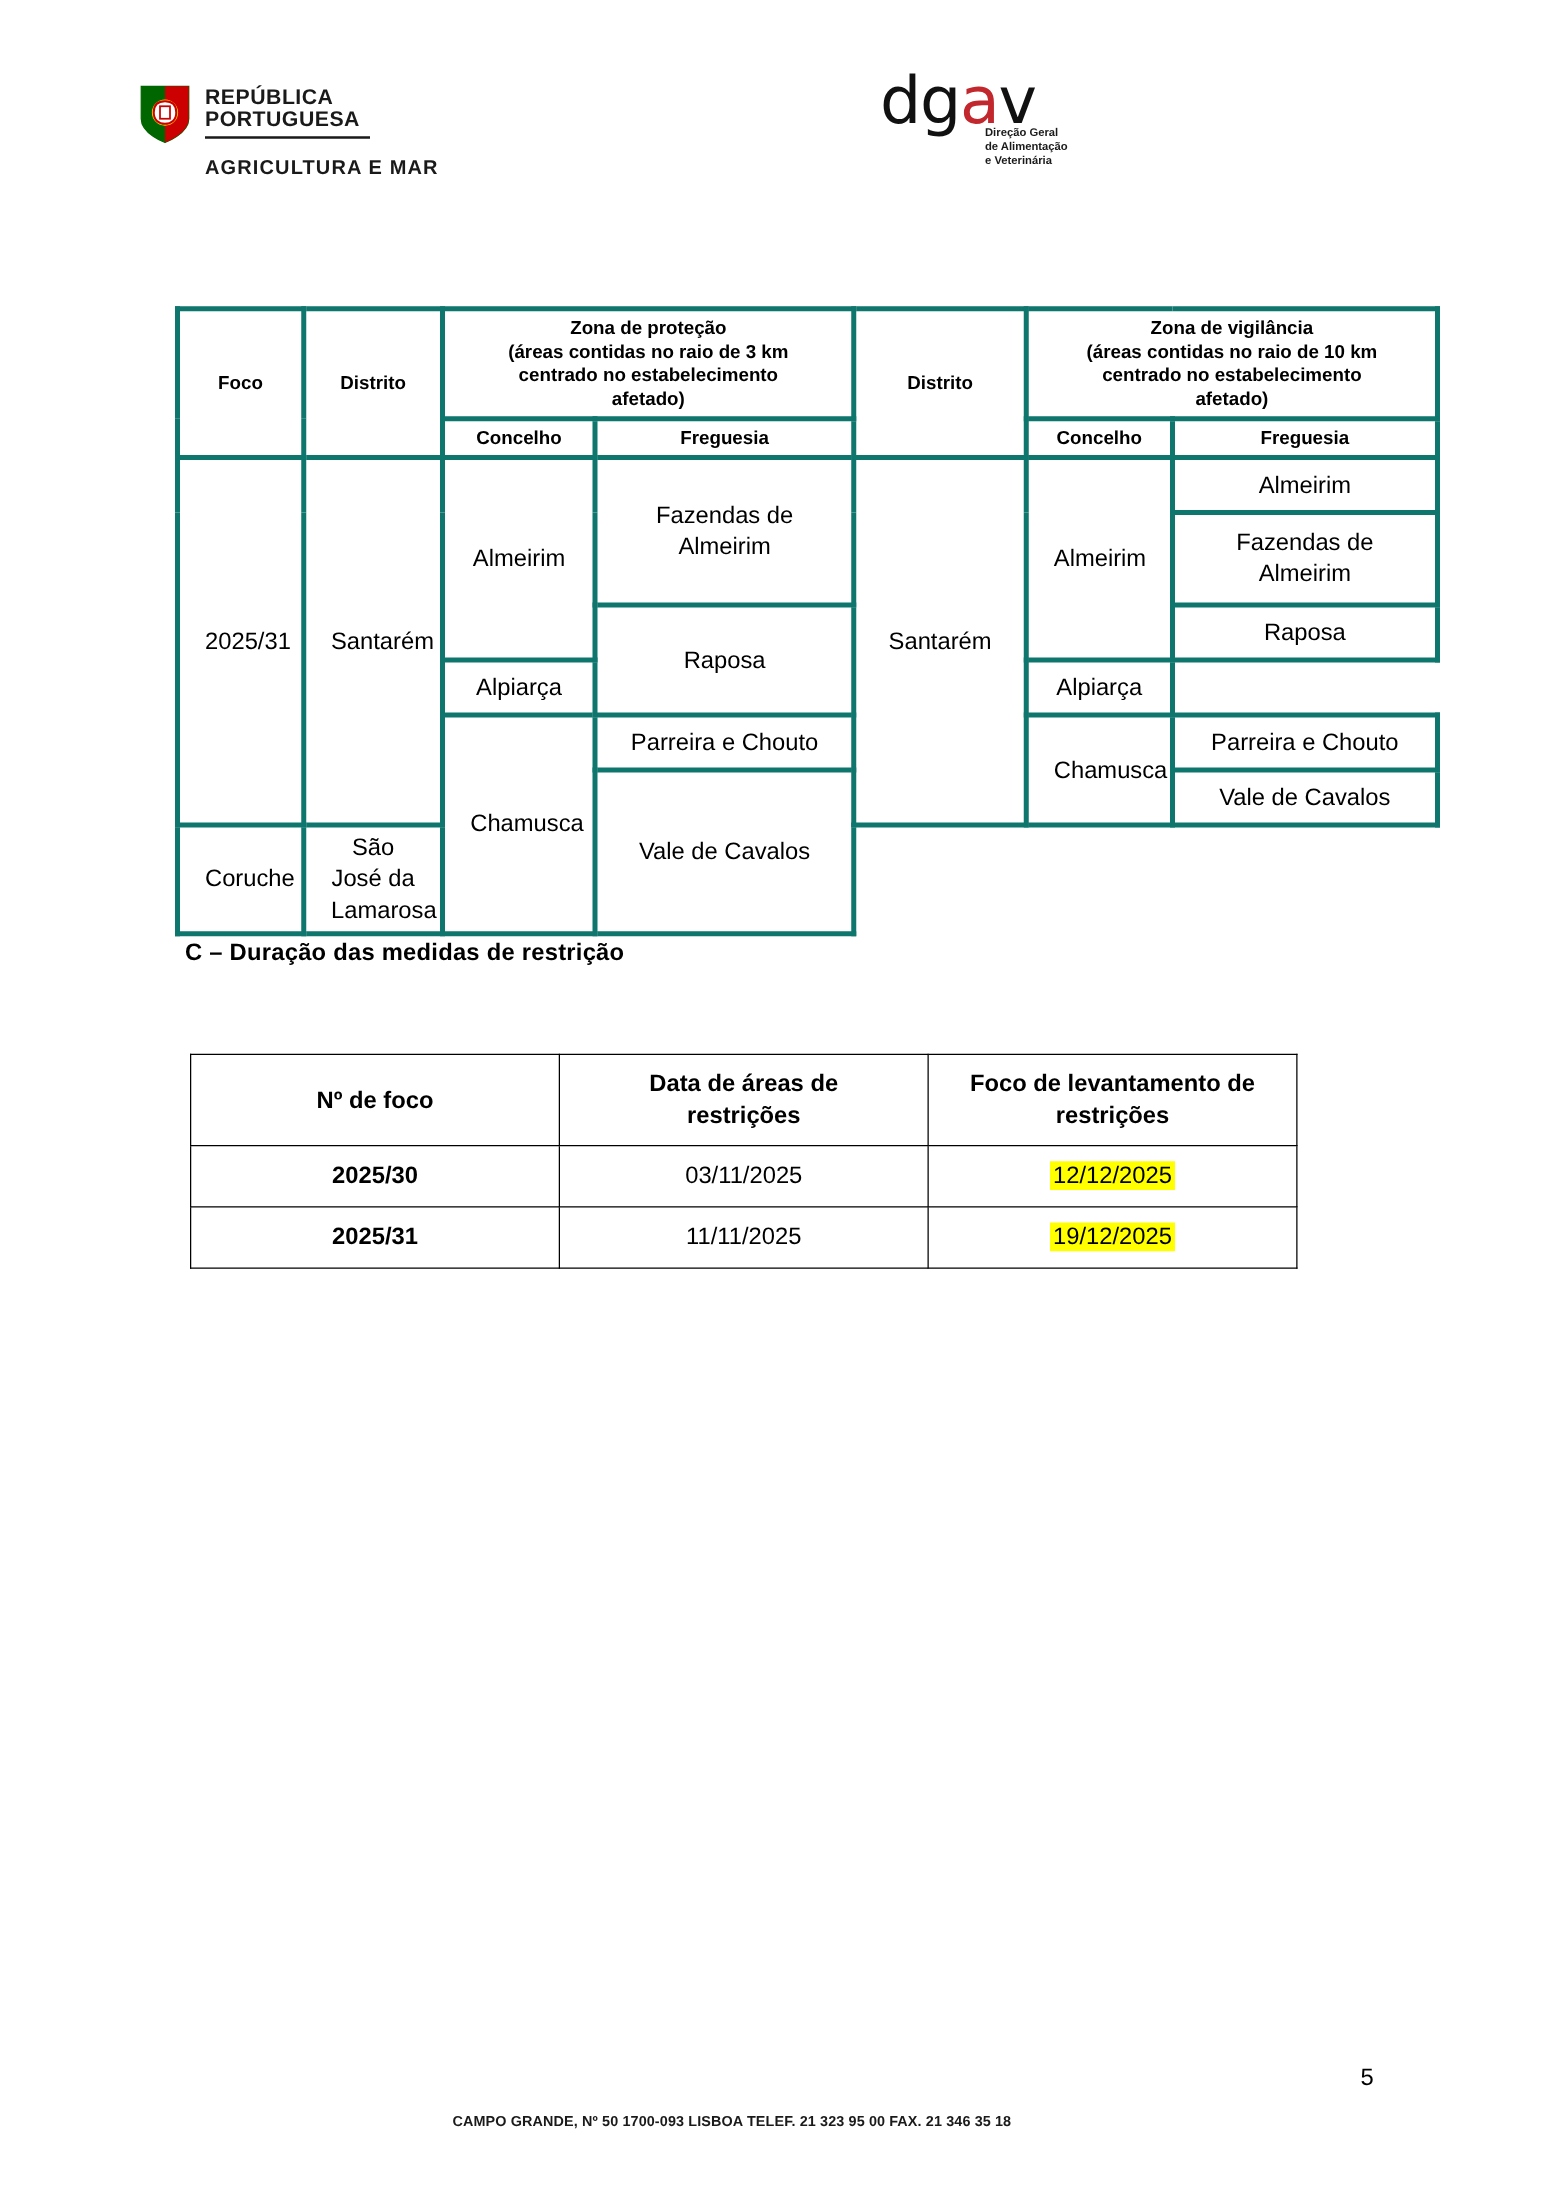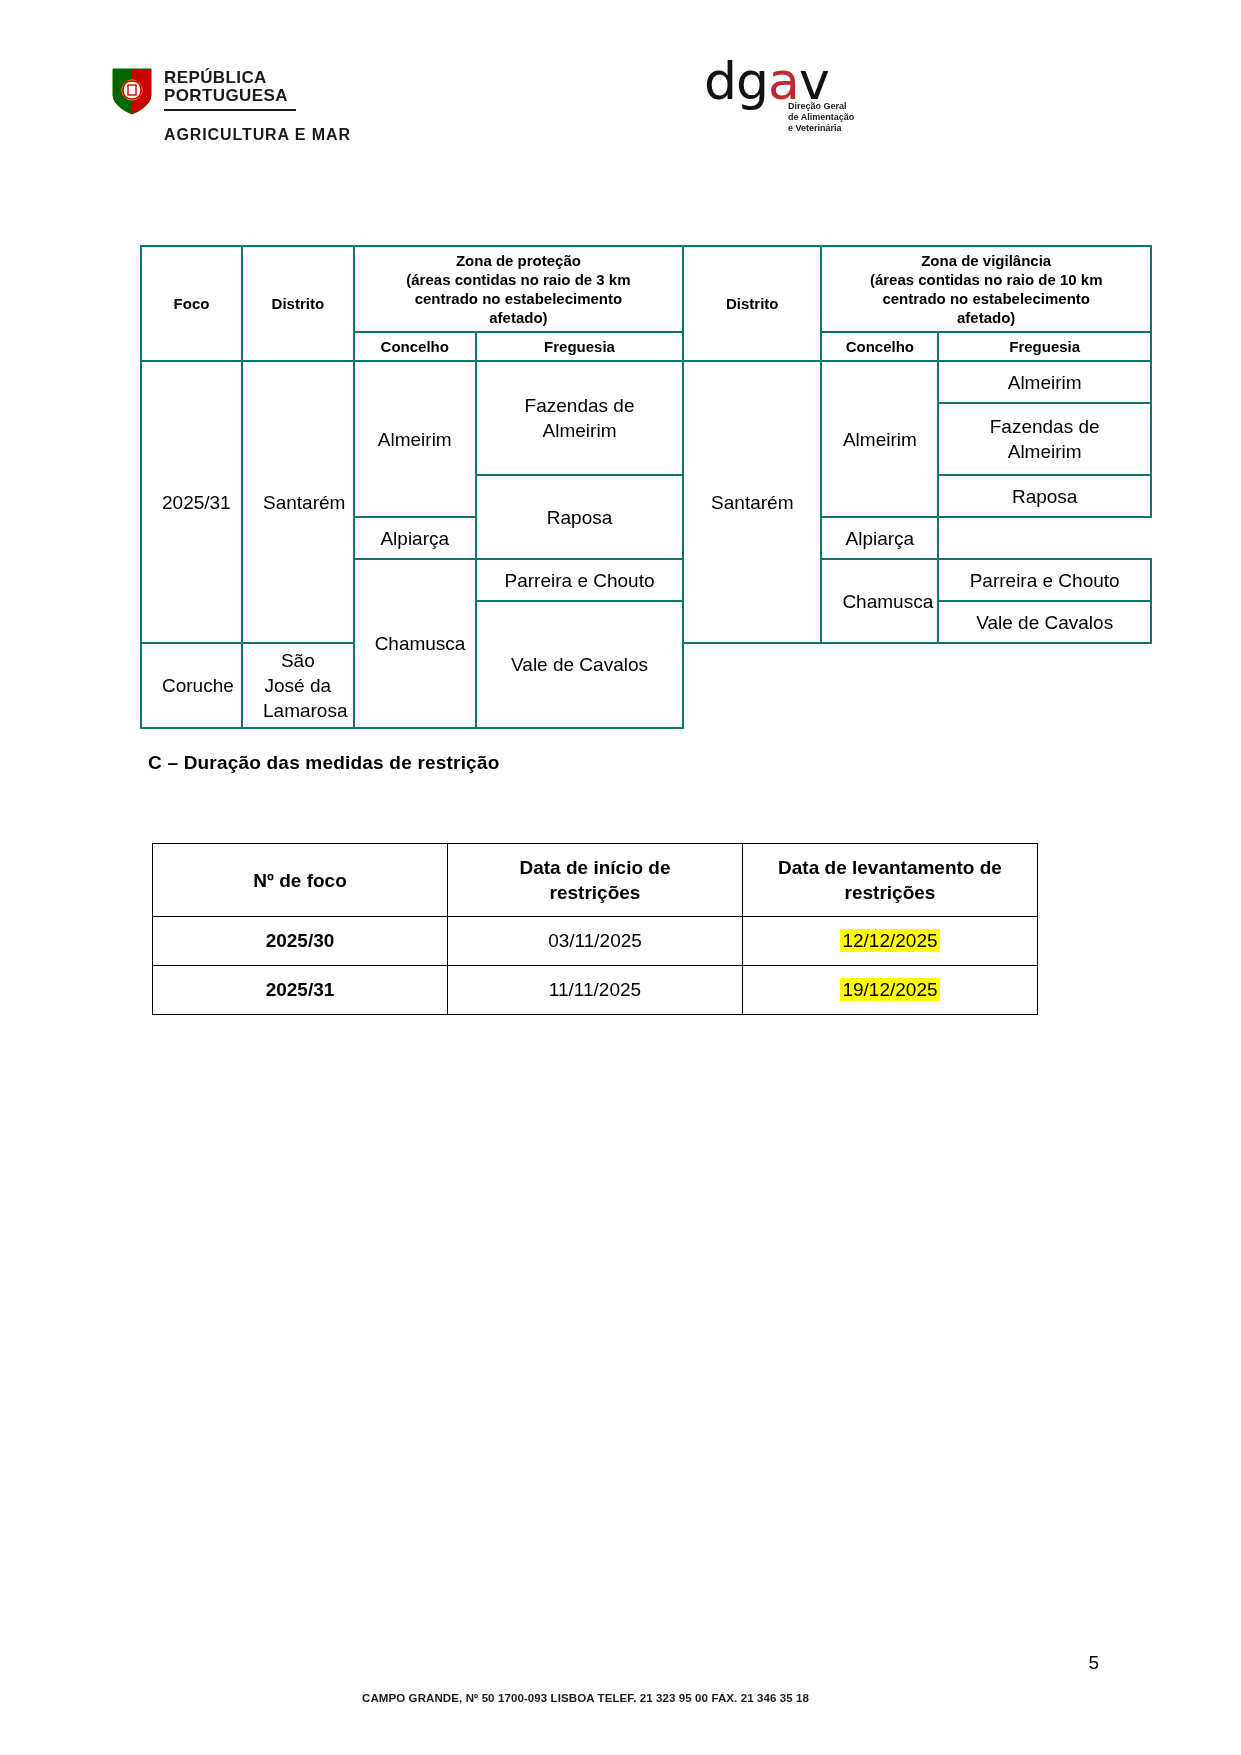--- a/index.html
+++ b/index.html
@@ -95,21 +95,21 @@
   
   .zone-table {
     position: absolute;
     left: 140px;
     top: 245px;
     width: 1012px;
     border-collapse: collapse;
     table-layout: fixed;
   }
   .zone-table td, .zone-table th {
-    border: 2px solid #0f766e;
+    border: 4px solid #0f766e;
     text-align: center;
     vertical-align: middle;
     padding: 4px 20px;
   }
   .zone-table th {
     font-size: 15px;
     font-weight: bold;
     line-height: 19px;
   }
   .zone-table td {
@@ -300,25 +300,25 @@
 <table class="dur-table">
   <colgroup>
     <col style="width:295px">
     <col style="width:295px">
     <col style="width:295px">
   </colgroup>
   <tbody>
     <tr>
       <th>Nº de foco</th>
       <th>
-        <div>Data de início de</div>
+        <div>Data de áreas de</div>
         <div>restrições</div>
       </th>
       <th>
-        <div>Data de levantamento de</div>
+        <div>Foco de levantamento de</div>
         <div>restrições</div>
       </th>
     </tr>
     <tr>
       <td class="focus-col">2025/30</td>
       <td>03/11/2025</td>
       <td><span class="hl">12/12/2025</span></td>
     </tr>
     <tr>
       <td class="focus-col">2025/31</td>

